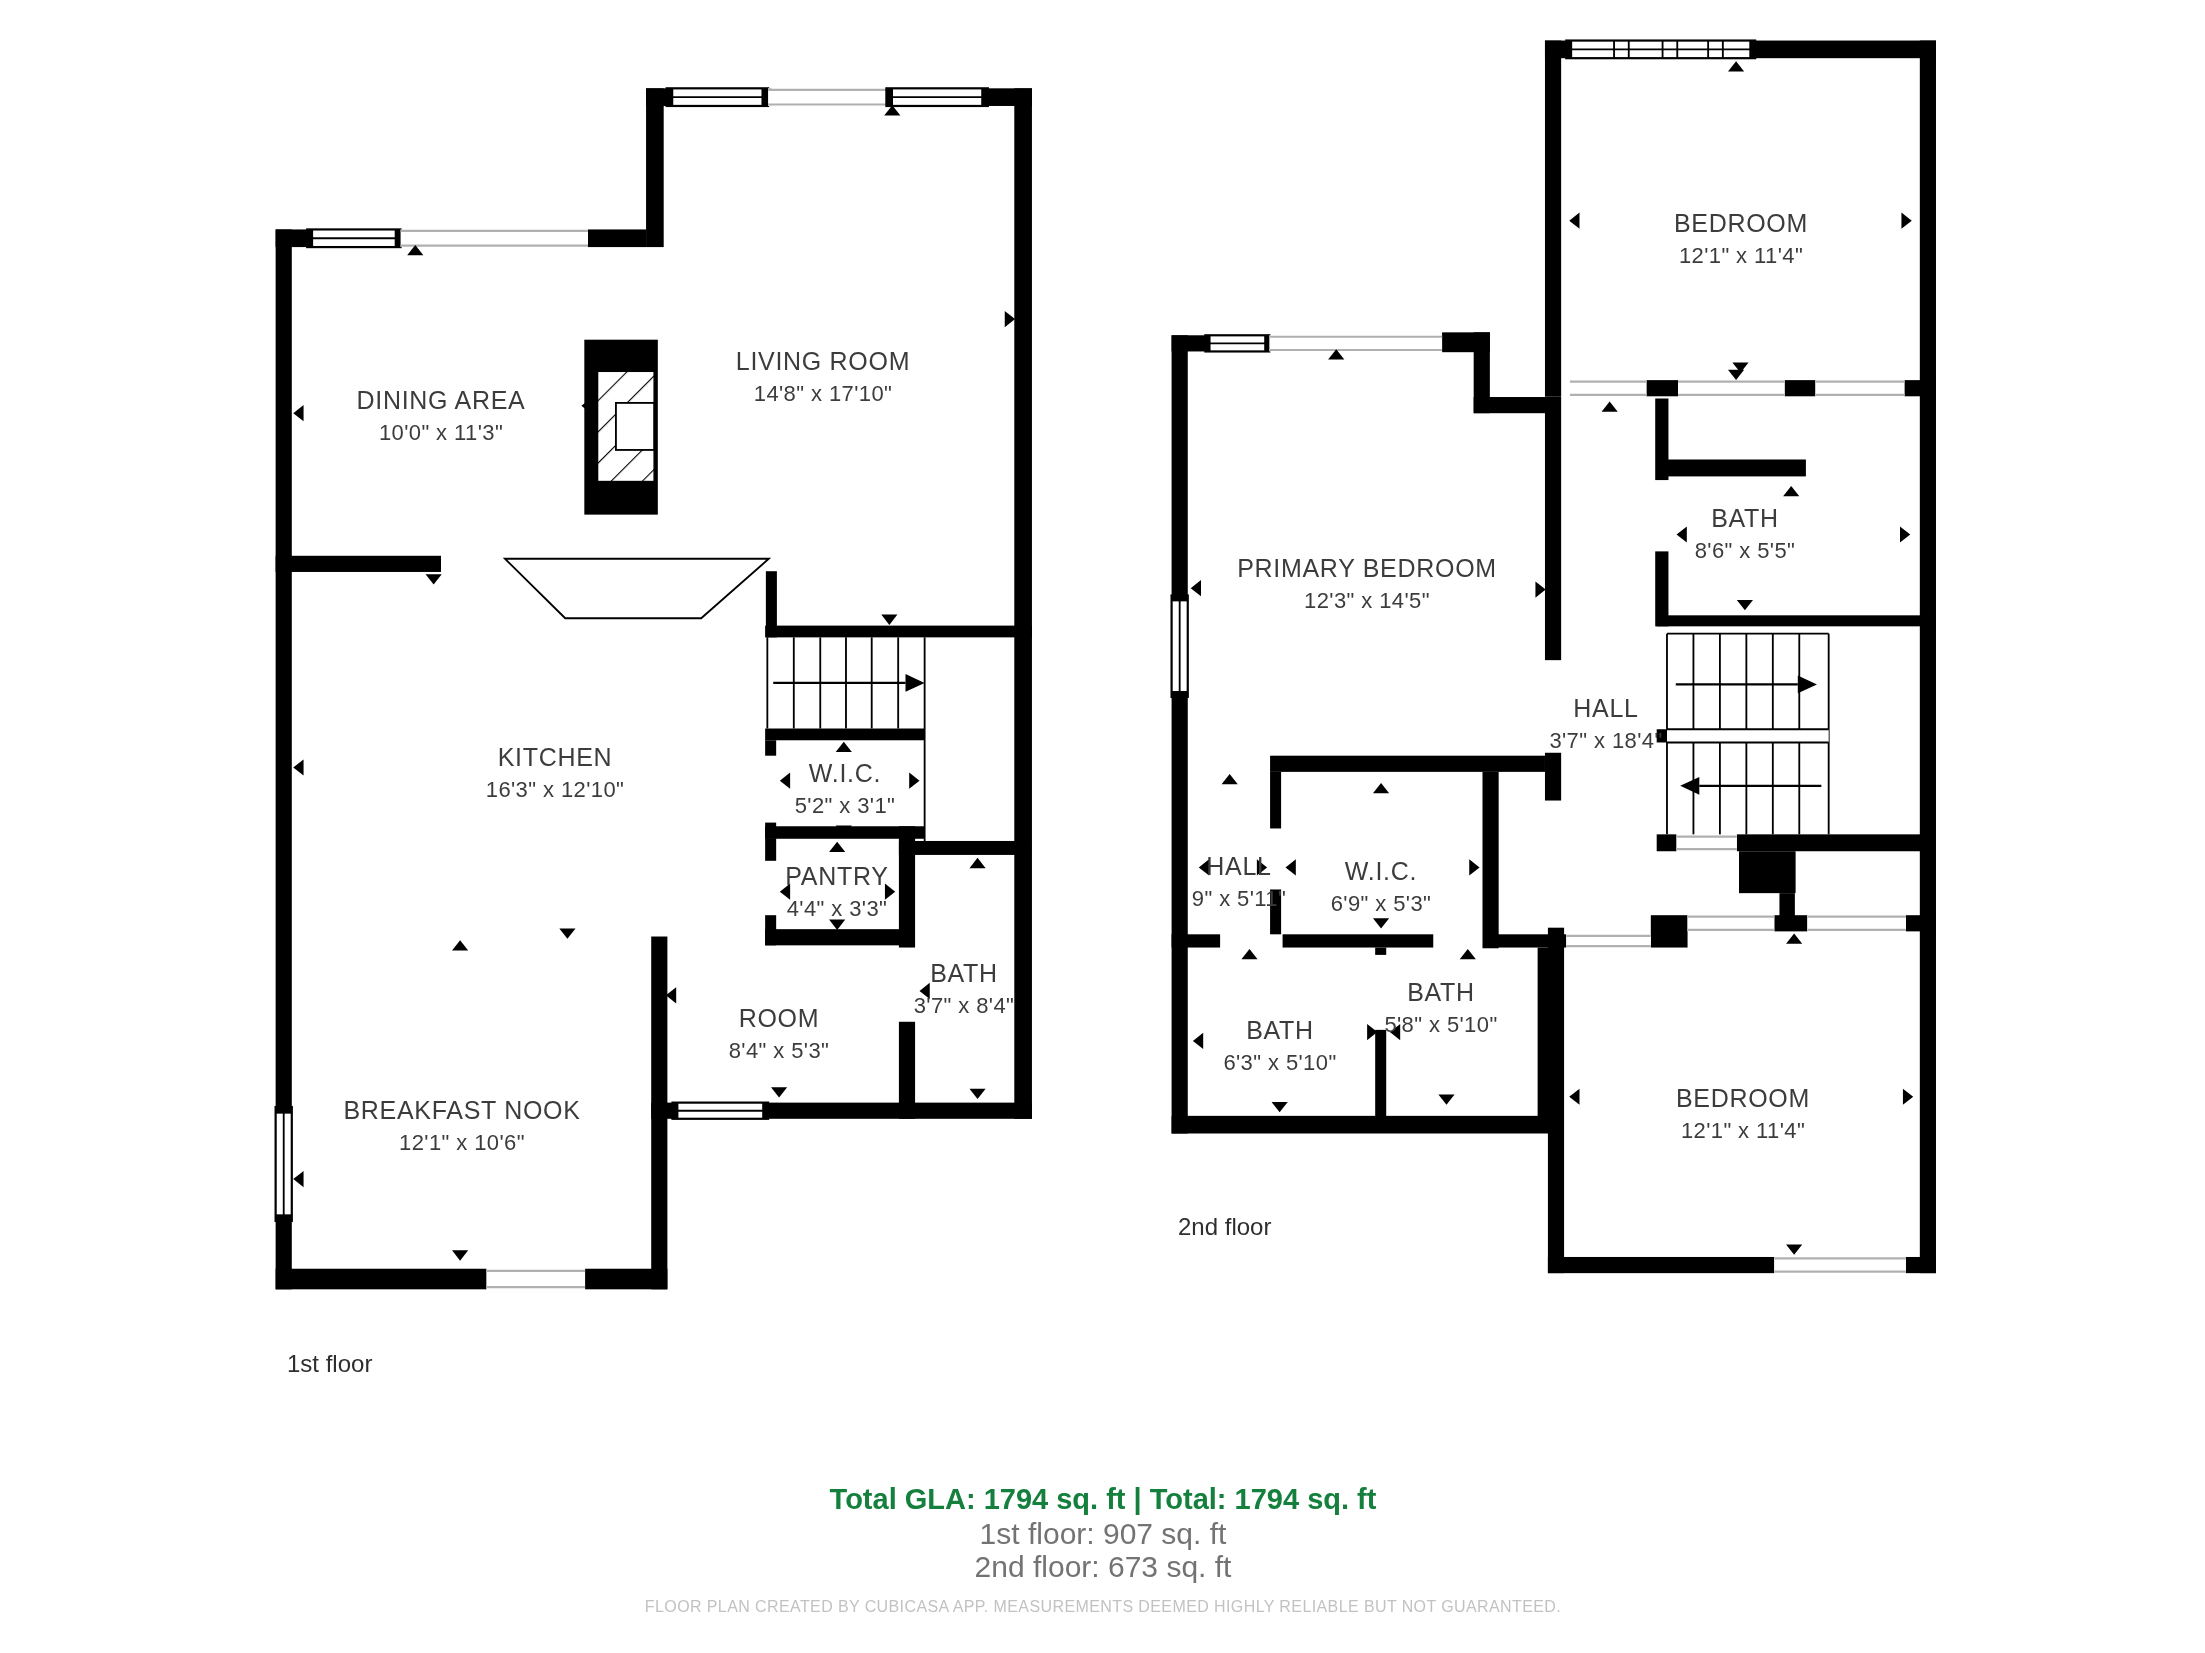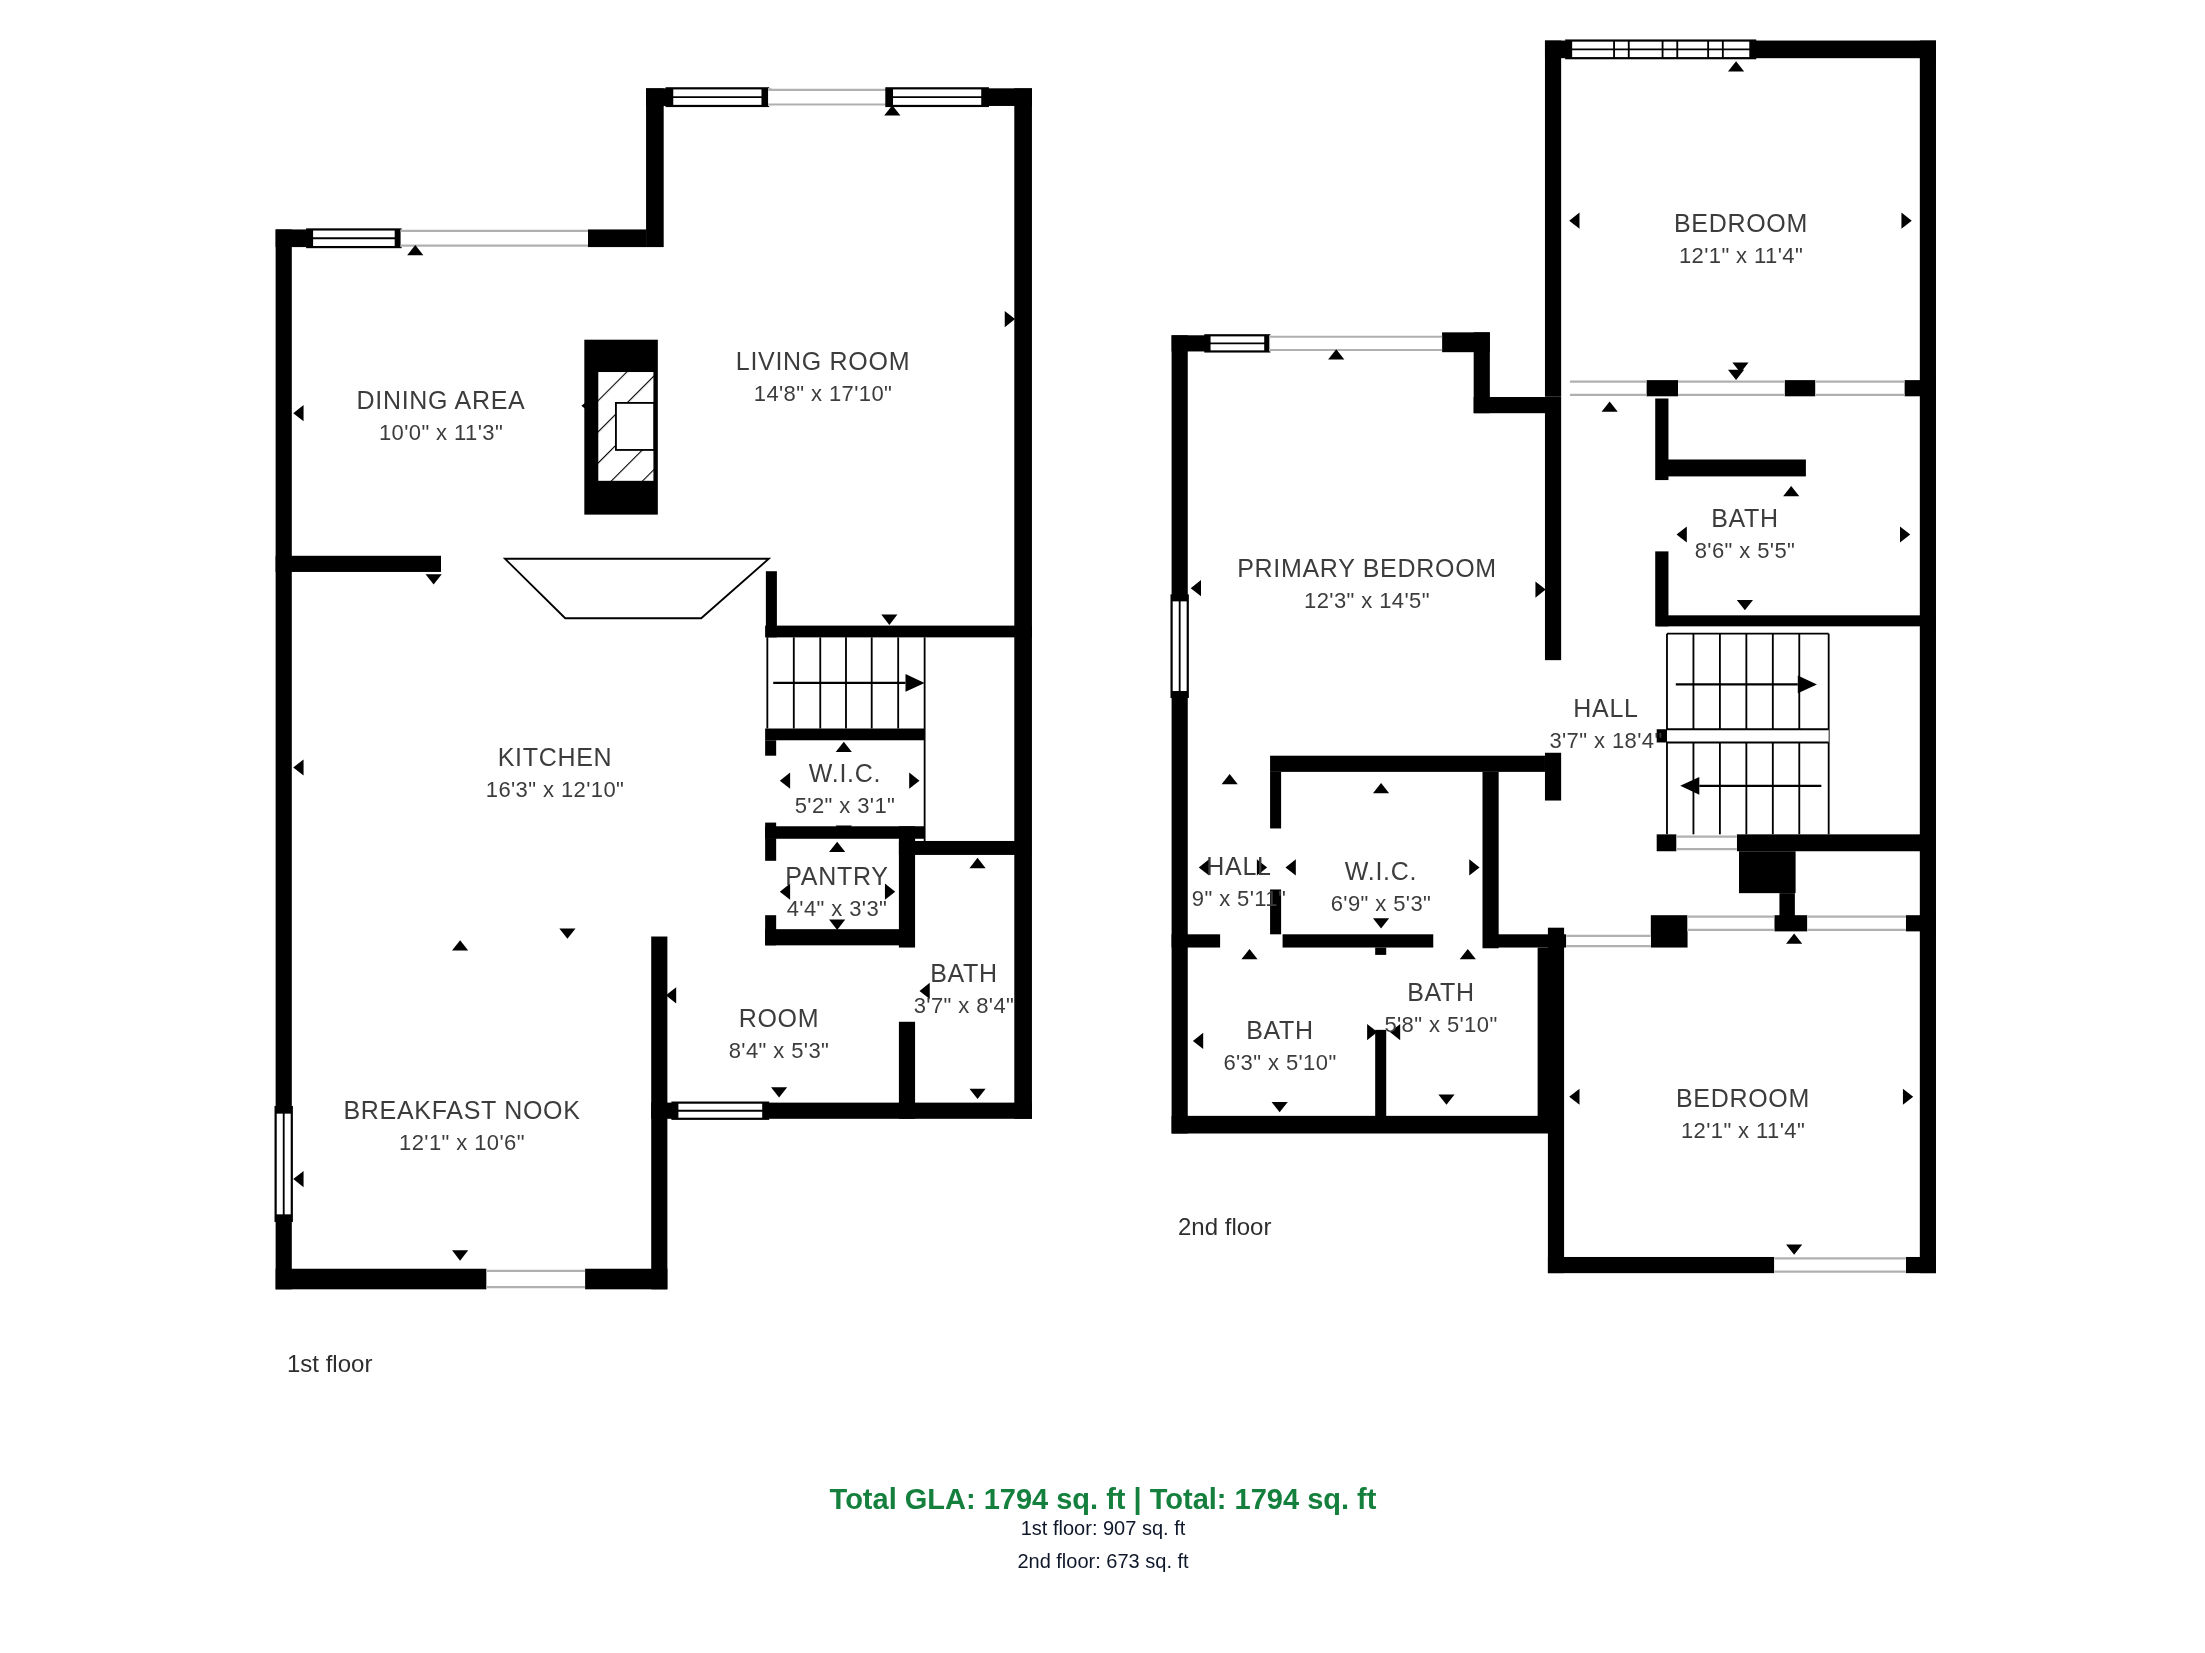--- a/index.html
+++ b/index.html
@@ -5,21 +5,21 @@
   html,body{margin:0;padding:0;background:#ffffff;width:2205px;height:1654px;overflow:hidden;}
   #canvas{position:relative;width:2205px;height:1654px;background:#ffffff;font-family:"Liberation Sans",sans-serif;}
   #plan-svg{position:absolute;left:0;top:0;}
   .room-label{position:absolute;transform:translate(-50%,-50%);text-align:center;color:#3c3c3c;
               white-space:nowrap;line-height:1.4;z-index:5;}
   .room-name{font-size:25px;letter-spacing:0.7px;}
   .room-dims{font-size:22px;letter-spacing:0.4px;}
   .floor-tag{position:absolute;font-size:24px;color:#2e2e2e;z-index:5;white-space:nowrap;text-align:right;}
   .f-line{position:absolute;left:1103px;transform:translateX(-50%);white-space:nowrap;z-index:5;}
   .f-total{font-size:29px;font-weight:bold;color:#15803d;}
-  .f-floor{font-size:20px;color:#0f172a;}
+  .f-floor{font-size:30px;color:#737373;}
   .f-disclaimer{font-size:16px;color:#c2c2c2;letter-spacing:0.4px;}
   .wall{fill:#000000;}
   .hairline{stroke:#000000;stroke-width:2.5;}
   .graythin{stroke:#b0b0b0;stroke-width:3;}
   .winframe{fill:#ffffff;stroke:#000000;stroke-width:3;}
   .tread{stroke:#000000;stroke-width:2.5;}
   .tri{fill:#000000;}
 </style>
 </head>
 <body>
@@ -455,15 +455,16 @@
     <div class="room-name">BEDROOM</div>
     <div class="room-dims">12'1" x 11'4"</div>
   </div>
 
   <div class="floor-tag" style="left:287px;top:1350px">1st floor</div>
   <div class="floor-tag" style="left:1178px;top:1213px">2nd floor</div>
 
   <div class="f-line f-total" style="top:1483px">Total GLA: 1794 sq. ft | Total: 1794 sq. ft</div>
   <div class="f-line f-floor" style="top:1517px">1st floor: 907 sq. ft</div>
   <div class="f-line f-floor" style="top:1550px">2nd floor: 673 sq. ft</div>
+  <div class="f-line f-disclaimer" style="top:1598px">FLOOR PLAN CREATED BY CUBICASA APP. MEASUREMENTS DEEMED HIGHLY RELIABLE BUT NOT GUARANTEED.</div>
 
 </div>
 
 
 </body></html>

